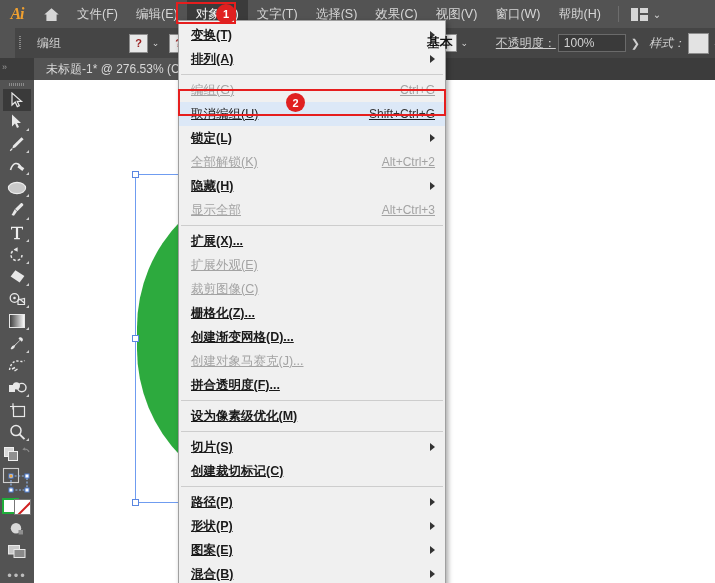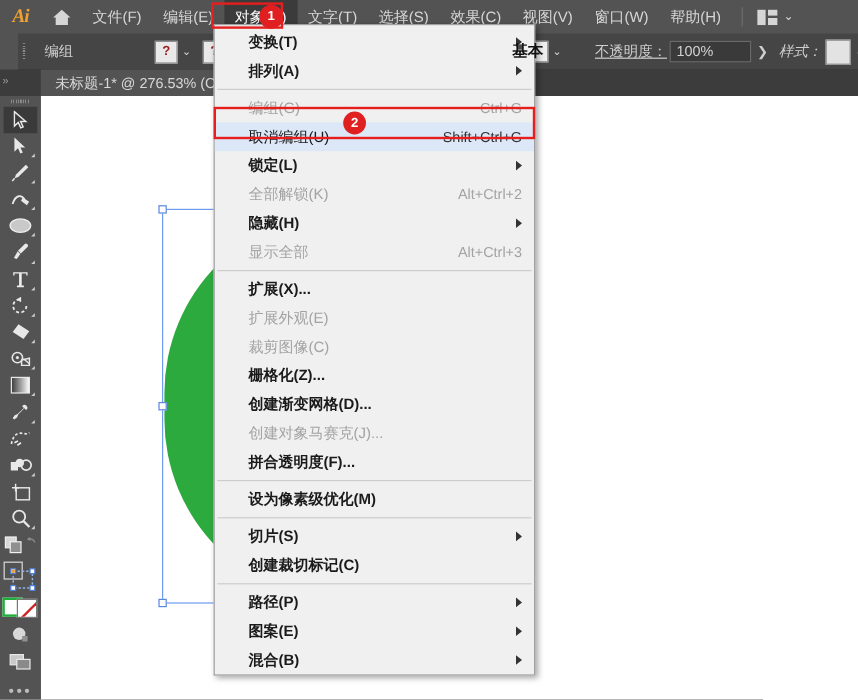--- a/index.html
+++ b/index.html
@@ -127,21 +127,21 @@
   
   #dropdown{
     position:absolute;left:178px;top:20px;width:268px;
     background:#f0f0f0;border:1px solid #a0a0a0;
     box-shadow:2px 2px 5px rgba(0,0,0,.35);
     padding:2px 0 0 0;box-sizing:border-box;
     font-size:12.5px;color:#1a1a1a;
   }
   .mi{
     height:24px;display:flex;align-items:center;position:relative;
-    padding-left:28px;padding-right:10px;box-sizing:border-box;white-space:nowrap;
+    padding-left:12px;padding-right:10px;box-sizing:border-box;white-space:nowrap;text-decoration:underline;
   }
   .mi .lbl{flex:0 0 auto;}
   .mi .acc{margin-left:auto;color:#333;font-size:12px;}
   .mi .arrow{
     margin-left:auto;width:0;height:0;
     border-top:4px solid transparent;border-bottom:4px solid transparent;
     border-left:5px solid #333;
   }
   .mi.dim{color:#a3a3a3;}
   .mi.dim .acc{color:#a3a3a3;}
@@ -492,20 +492,24 @@
   <div class="mi bold">
     <span class="lbl">创建裁切标记(C)</span>
   </div>
   <div class="sep"></div>
 
   <div class="mi bold">
     <span class="lbl">路径(P)</span>
     <span class="arrow"></span>
   </div>
   <div class="mi bold">
+    <span class="lbl">形状(P)</span>
+    <span class="arrow"></span>
+  </div>
+  <div class="mi bold">
     <span class="lbl">图案(E)</span>
     <span class="arrow"></span>
   </div>
   <div class="mi bold">
     <span class="lbl">混合(B)</span>
     <span class="arrow"></span>
   </div>
 
 </div>
 

